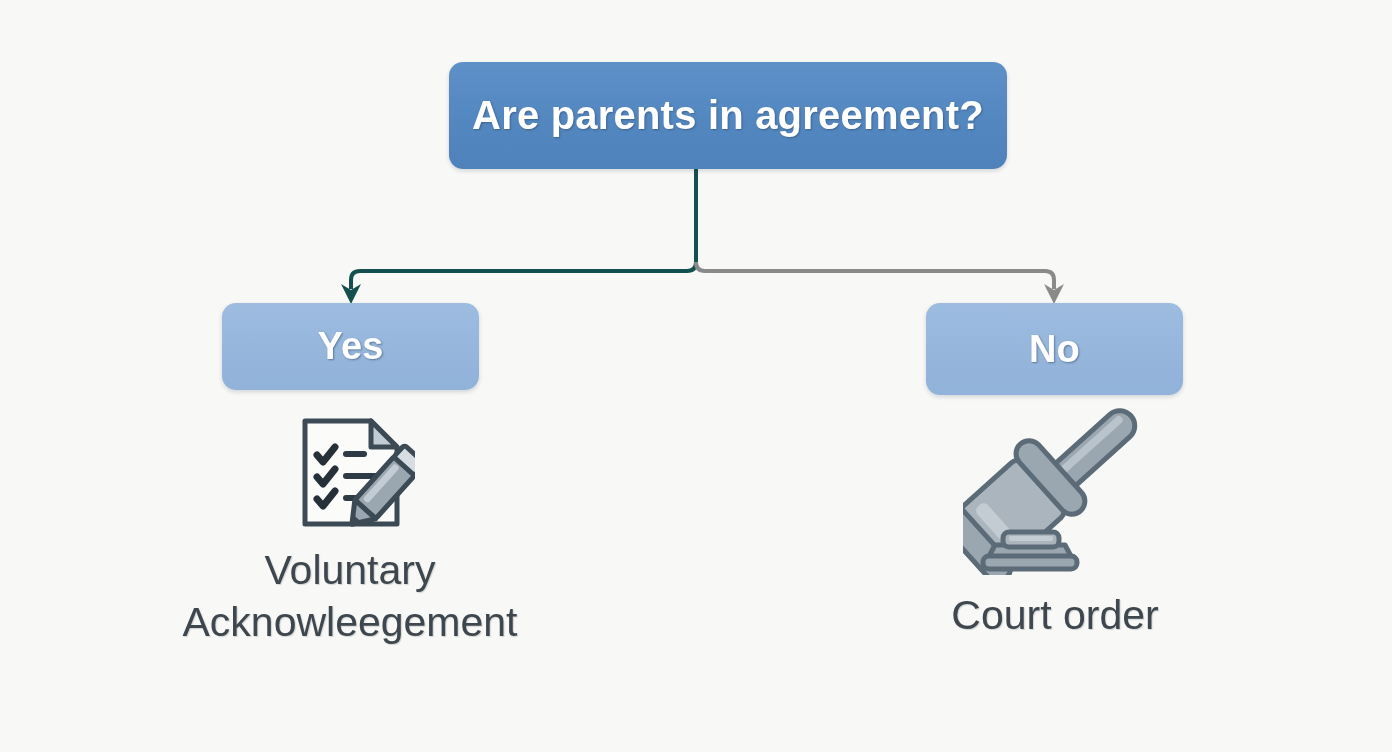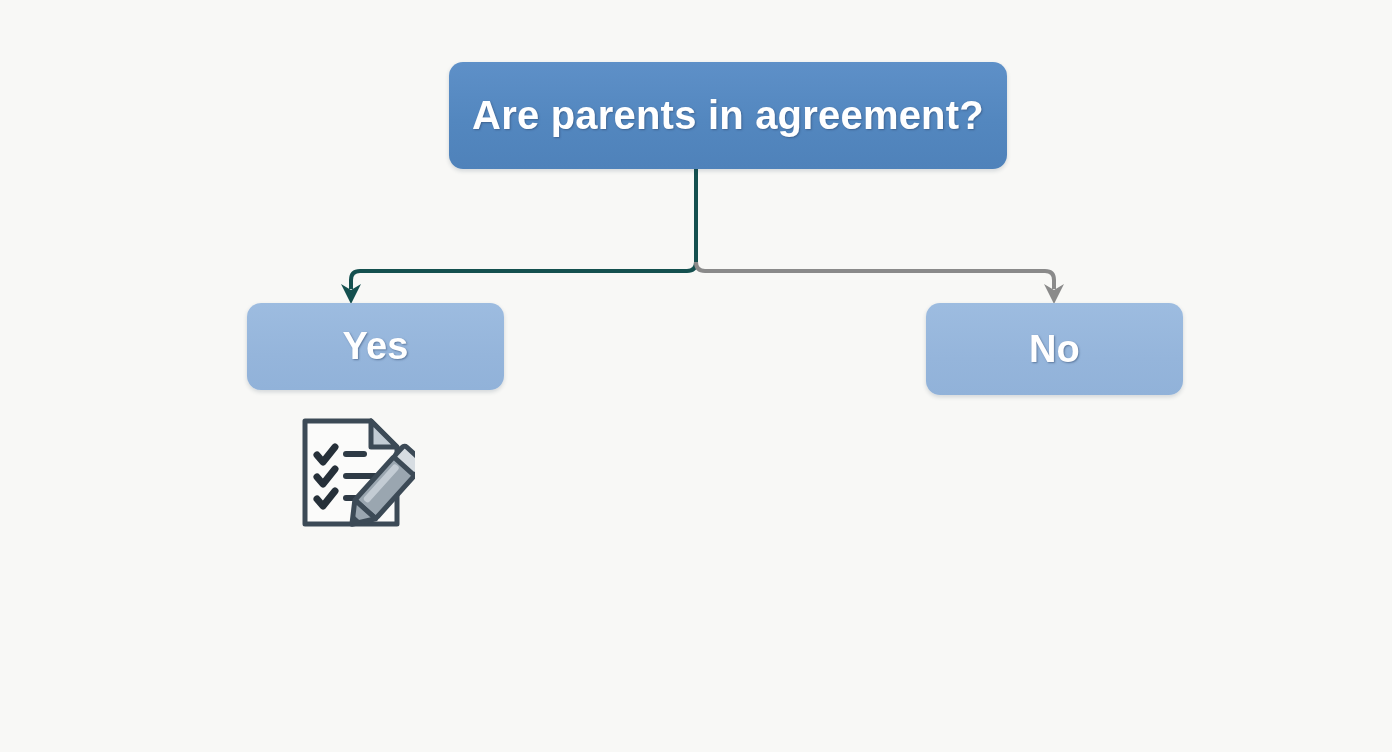--- a/index.html
+++ b/index.html
@@ -60,21 +60,20 @@
     margin-left: 32px;
   }
   #node-root .node-label { font-size: 40px; }
 
   #node-yes {
     left: 222px;
     top: 303px;
     width: 257px;
     height: 87px;
     background: linear-gradient(180deg, #9dbce0 0%, #95b5db 60%, #91b2d9 100%);
-    margin-left: 25px;
   }
   #node-no {
     left: 926px;
     top: 303px;
     width: 257px;
     height: 92px;
     background: linear-gradient(180deg, #9dbce0 0%, #95b5db 60%, #91b2d9 100%);
   }
   #node-yes .node-label,
   #node-no  .node-label { font-size: 38px; }
@@ -152,16 +151,51 @@
 
         <rect x="81" y="26" width="28" height="16" rx="3" fill="#d7dde2" stroke="#3c4a56" stroke-width="5"></rect>
 
         <rect x="86" y="46" width="7" height="48" rx="3" fill="#c3ccd4" stroke="none"></rect>
 
         <path d="M 81 100 L 109 100 L 95 120 Z" fill="#9aa6b0" stroke="#3c4a56" stroke-width="5" stroke-linejoin="round"></path>
         <path d="M 89 112 L 101 112 L 95 120 Z" fill="#3c4a56" stroke="none"></path>
       </g>
     </svg>
 
-  </div>
-
+    <div class="outcome-caption">
+      <span class="cap-line">Voluntary</span>
+      <span class="cap-line">Acknowleegement</span>
+    </div>
+  </div>
+
+  <div class="outcome" id="outcome-no">
+
+    <svg class="outcome-icon" width="185" height="175" viewBox="0 0 185 175" xmlns="http://www.w3.org/2000/svg">
+
+      <g transform="rotate(-42 92 72)">
+        <rect x="78" y="66" width="108" height="30" rx="15" fill="#9aa6b0" stroke="#5c6b78" stroke-width="5"></rect>
+        <rect x="86" y="72" width="92" height="8" rx="4" fill="#b9c3cb" stroke="none"></rect>
+      </g>
+
+      <g transform="rotate(-42 92 72)">
+        <rect x="66" y="58" width="20" height="46" rx="5" fill="#9aa6b0" stroke="#5c6b78" stroke-width="5"></rect>
+      </g>
+
+      <g transform="rotate(-42 92 72)">
+        <rect x="-6" y="36" width="80" height="74" rx="8" fill="#aab5bd" stroke="#5c6b78" stroke-width="5"></rect>
+        <rect x="6" y="46" width="14" height="54" rx="6" fill="#c3ccd3" stroke="none"></rect>
+
+        <rect x="-28" y="28" width="26" height="90" rx="13" fill="#9aa6b0" stroke="#5c6b78" stroke-width="5"></rect>
+        <rect x="72" y="28" width="26" height="90" rx="13" fill="#9aa6b0" stroke="#5c6b78" stroke-width="5"></rect>
+      </g>
+
+      <path d="M 32 145 L 102 145 L 110 160 L 24 160 Z" fill="#9aa6b0" stroke="#5c6b78" stroke-width="5" stroke-linejoin="round"></path>
+      <rect x="40" y="132" width="56" height="15" rx="6" fill="#aab5bd" stroke="#5c6b78" stroke-width="5"></rect>
+      <rect x="46" y="136" width="44" height="5" rx="2" fill="#c3ccd3" stroke="none"></rect>
+      <rect x="20" y="156" width="94" height="13" rx="6" fill="#9aa6b0" stroke="#5c6b78" stroke-width="5"></rect>
+    </svg>
+
+    <div class="outcome-caption">
+      <span class="cap-line">Court order</span>
+    </div>
+  </div>
 
 </div>
 
 </body></html>

